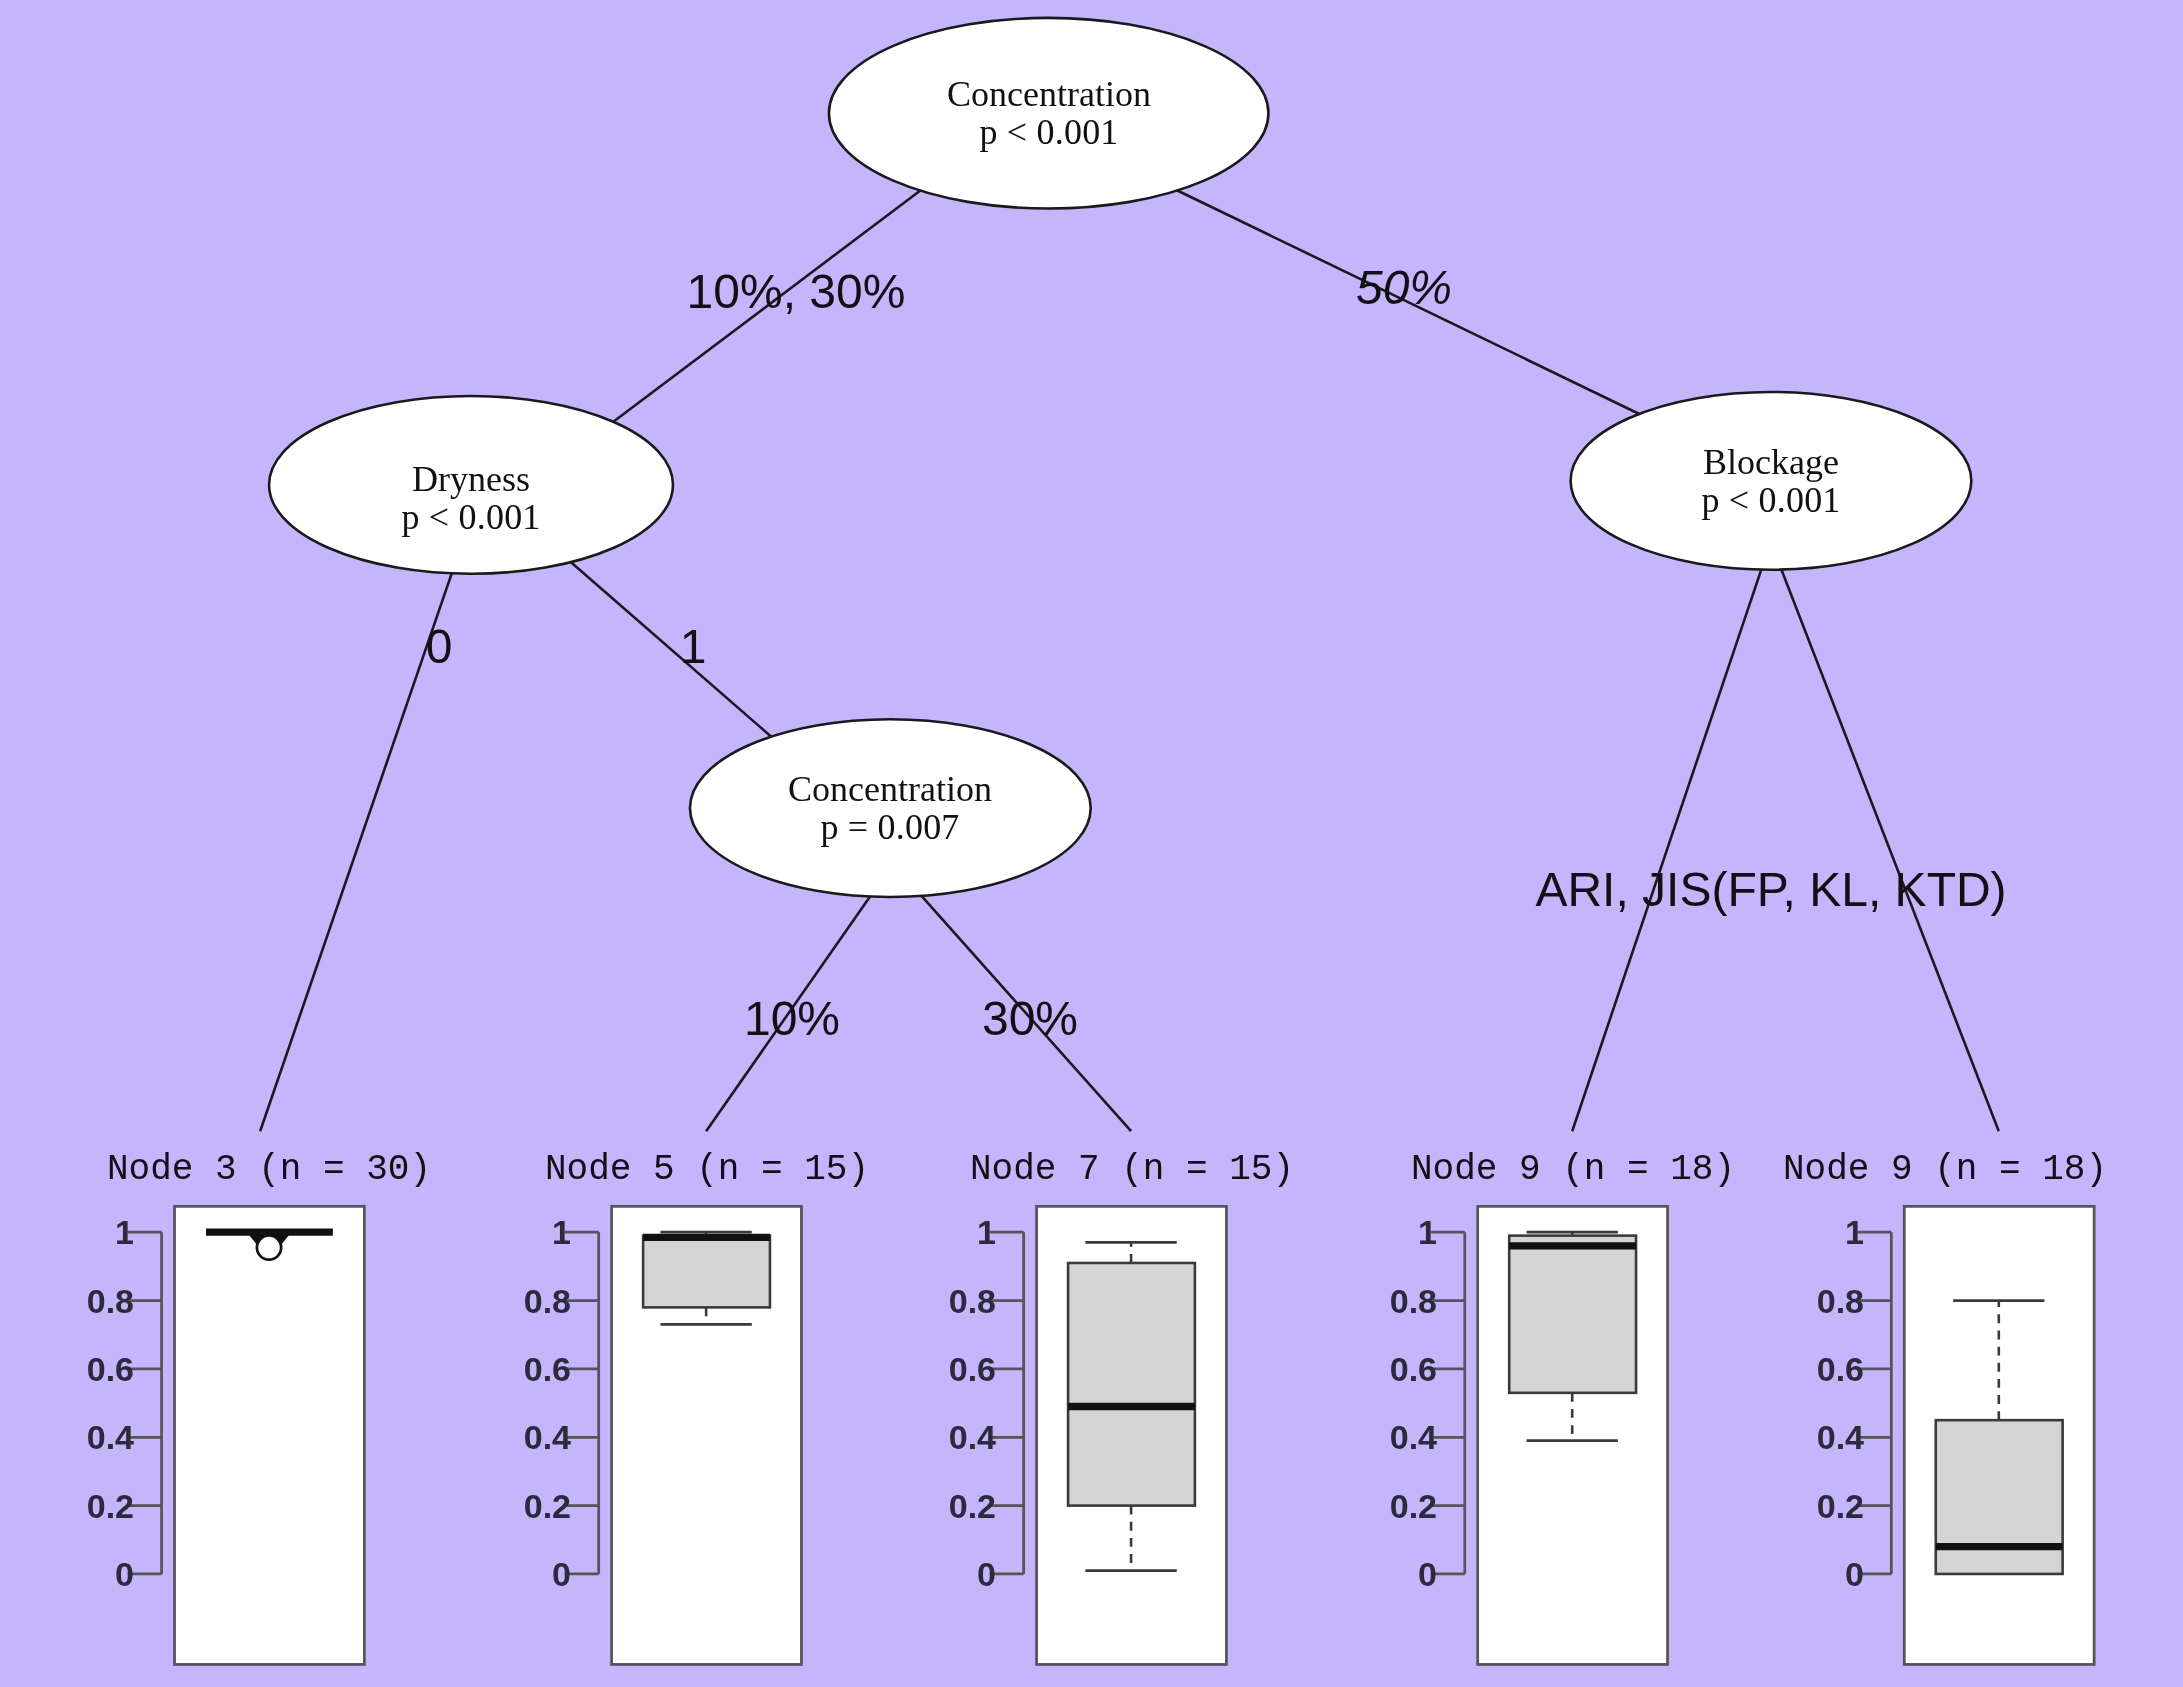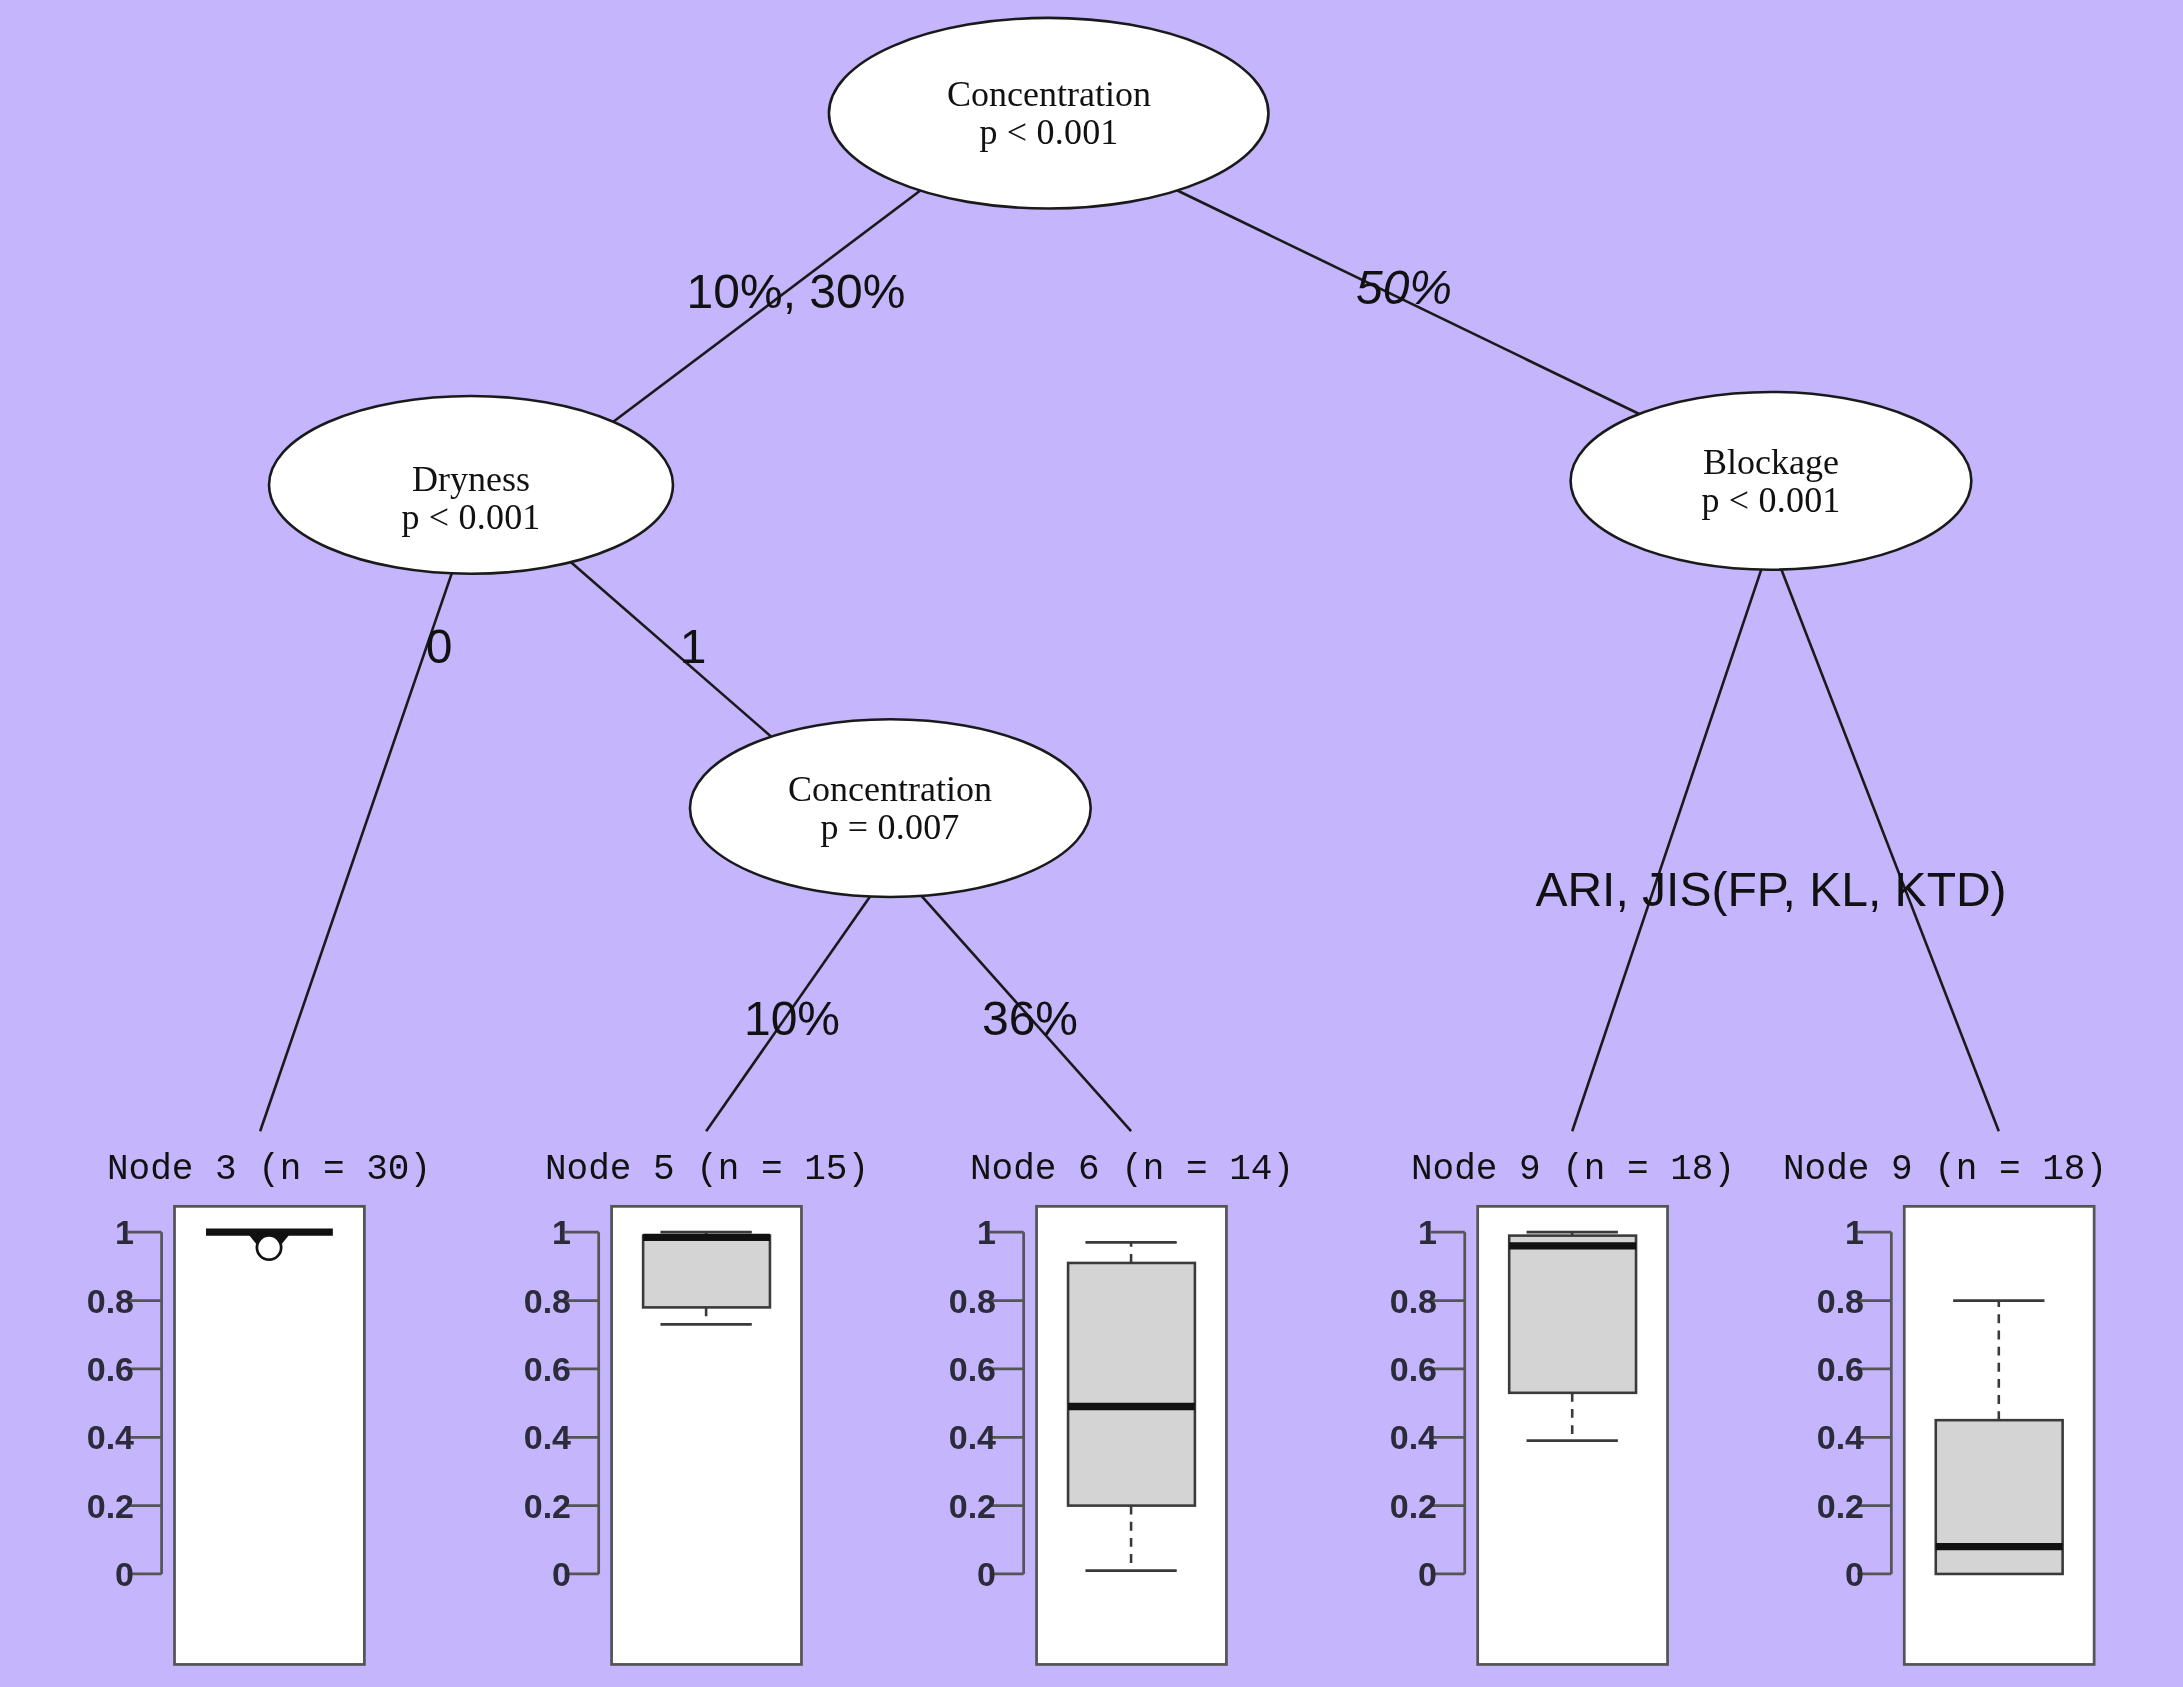--- a/index.html
+++ b/index.html
@@ -211,27 +211,27 @@
       <div class="node-label" style="left: 471px; top: 498px;"><span>Dryness</span><span class="ln2">p &lt; 0.001</span></div>
       <div class="node-label" style="left: 1771px; top: 481px;"><span>Blockage</span><span class="ln2">p &lt; 0.001</span></div>
       <div class="node-label" style="left: 890px; top: 808px;"><span>Concentration</span><span class="ln2">p = 0.007</span></div>
     </div>
   <div id="edge-labels-layer">
       <div class="edge-label" style="left: 796px; top: 291px;">10%, 30%</div>
       <div class="edge-label" style="left: 1404px; top: 287px; font-style: italic;">50%</div>
       <div class="edge-label" style="left: 439px; top: 646px;">0</div>
       <div class="edge-label" style="left: 693px; top: 646px;">1</div>
       <div class="edge-label" style="left: 792px; top: 1018px;">10%</div>
-      <div class="edge-label" style="left: 1030px; top: 1018px;">36%</div>
+      <div class="edge-label" style="left: 1030px; top: 1018px;">30%</div>
       <div class="edge-label" style="left: 1771px; top: 889px;">ARI, JIS(FP, KL, KTD)</div>
     </div>
   <div id="panel-titles-layer">
       <div class="panel-title" style="left: 269px; top: 1169px;">Node 3 (n = 30)</div>
       <div class="panel-title" style="left: 707px; top: 1169px;">Node 5 (n = 15)</div>
-      <div class="panel-title" style="left: 1132px; top: 1169px;">Node 6 (n = 14)</div>
+      <div class="panel-title" style="left: 1132px; top: 1169px;">Node 7 (n = 15)</div>
       <div class="panel-title" style="left: 1573px; top: 1169px;">Node 9 (n = 18)</div>
       <div class="panel-title" style="left: 1945px; top: 1169px;">Node 9 (n = 18)</div>
     </div>
   <div id="tick-labels-layer">
       <div class="tick-label" style="left: 134px; top: 1232px;">1</div>
       <div class="tick-label" style="left: 134px; top: 1301px;">0.8</div>
       <div class="tick-label" style="left: 134px; top: 1369px;">0.6</div>
       <div class="tick-label" style="left: 134px; top: 1437px;">0.4</div>
       <div class="tick-label" style="left: 134px; top: 1506px;">0.2</div>
       <div class="tick-label" style="left: 134px; top: 1574px;">0</div>

